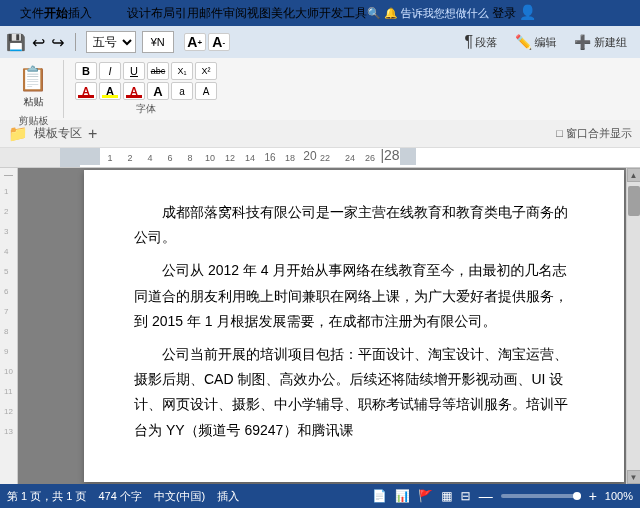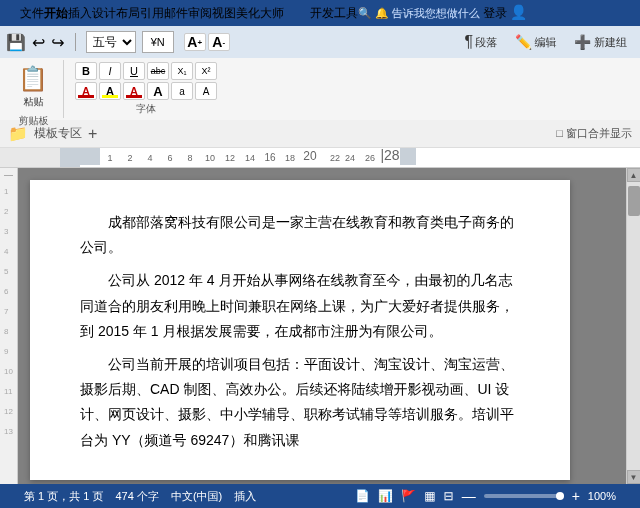--- a/index.html
+++ b/index.html
@@ -145,22 +145,22 @@
       font-size: 9px;
       color: #666;
       letter-spacing: 0px;
       flex: 1;
     }
     .page-area {
       flex: 1;
       background: #808080;
       overflow-y: auto;
       display: flex;
-      justify-content: flex-start;
-      padding: 12px;
+      justify-content: flex-end;
+      padding: 2px;
     }
     .page {
       background: white;
       width: 540px;
       min-height: 300px;
       padding: 30px 50px;
       box-shadow: 0 2px 6px rgba(0,0,0,0.3);
       font-size: 14px;
       line-height: 1.8;
       color: #000;
@@ -169,21 +169,21 @@
       margin-bottom: 8px;
       text-indent: 2em;
     }
 
     
     .status-bar {
       background: #1e4a8c;
       height: 24px;
       display: flex;
       align-items: center;
-      padding: 0 24px;
+      padding: 0 7px;
       color: white;
       font-size: 11px;
       gap: 12px;
     }
     .status-right {
       margin-left: auto;
       display: flex;
       align-items: center;
       gap: 8px;
     }
@@ -252,28 +252,28 @@
 </head>
 <body>
 
 <div class="ribbon-tabs">
   <div style="display:flex; align-items:center; width:100%;">
 
     <div style="display:flex; height:100%;">
       <div class="menu-item" style="display:flex;align-items:center;">文件</div>
       <div class="menu-item active" style="display:flex;align-items:center;font-weight:bold;">开始</div>
       <div class="menu-item" style="display:flex;align-items:center;">插入</div>
-      <div class="menu-item" style="display:flex;align-items:center;">设计</div>
+      <div class="menu-item" style="display:flex;align-items:center;margin-left:35px;">设计</div>
       <div class="menu-item" style="display:flex;align-items:center;">布局</div>
       <div class="menu-item" style="display:flex;align-items:center;">引用</div>
       <div class="menu-item" style="display:flex;align-items:center;">邮件</div>
       <div class="menu-item" style="display:flex;align-items:center;">审阅</div>
       <div class="menu-item" style="display:flex;align-items:center;">视图</div>
       <div class="menu-item" style="display:flex;align-items:center;">美化大师</div>
-      <div class="menu-item" style="display:flex;align-items:center;margin-left:26px;">开发工具</div>
+      <div class="menu-item" style="display:flex;align-items:center;">开发工具</div>
     </div>
 
     <div class="right-area">
       <span style="color:#cce0ff;font-size:11px;">🔍</span>
       <span style="color:#cce0ff;font-size:11px;">🔔 告诉我您想做什么</span>
       <span class="login-btn">登录</span>
       <span style="color:white;font-size:14px;">👤</span>
     </div>
   </div>
 </div>
@@ -394,21 +394,21 @@
       <span style="width:20px;text-align:center;font-size:9px;color:#666;">2</span>
       <span style="width:20px;text-align:center;font-size:9px;color:#666;">4</span>
       <span style="width:20px;text-align:center;font-size:9px;color:#666;">6</span>
       <span style="width:20px;text-align:center;font-size:9px;color:#666;">8</span>
       <span style="width:20px;text-align:center;font-size:9px;color:#666;">10</span>
       <span style="width:20px;text-align:center;font-size:9px;color:#666;">12</span>
       <span style="width:20px;text-align:center;font-size:9px;color:#666;">14</span>
       <span style="width:20px;text-align:center;font-size:10px;color:#666;">16</span>
       <span style="width:20px;text-align:center;font-size:9px;color:#666;">18</span>
       <span style="width:20px;text-align:center;font-size:12px;color:#666;">20</span>
-      <span style="width:20px;text-align:right;font-size:9px;color:#666;">22</span>
+      <span style="width:20px;text-align:left;font-size:9px;color:#666;">22</span>
       <span style="width:20px;text-align:center;font-size:9px;color:#666;">24</span>
       <span style="width:20px;text-align:center;font-size:9px;color:#666;">26</span>
       <span style="width:20px;text-align:center;font-size:14px;color:#666;">|28</span>
     </div>
     <div style="width:16px;height:100%;background:#c8d0d8;"></div>
   </div>
 </div>
 
 <div style="display:flex;height:calc(508px - 26px - 32px - 62px - 28px - 20px - 24px);background:#707070;">
 

